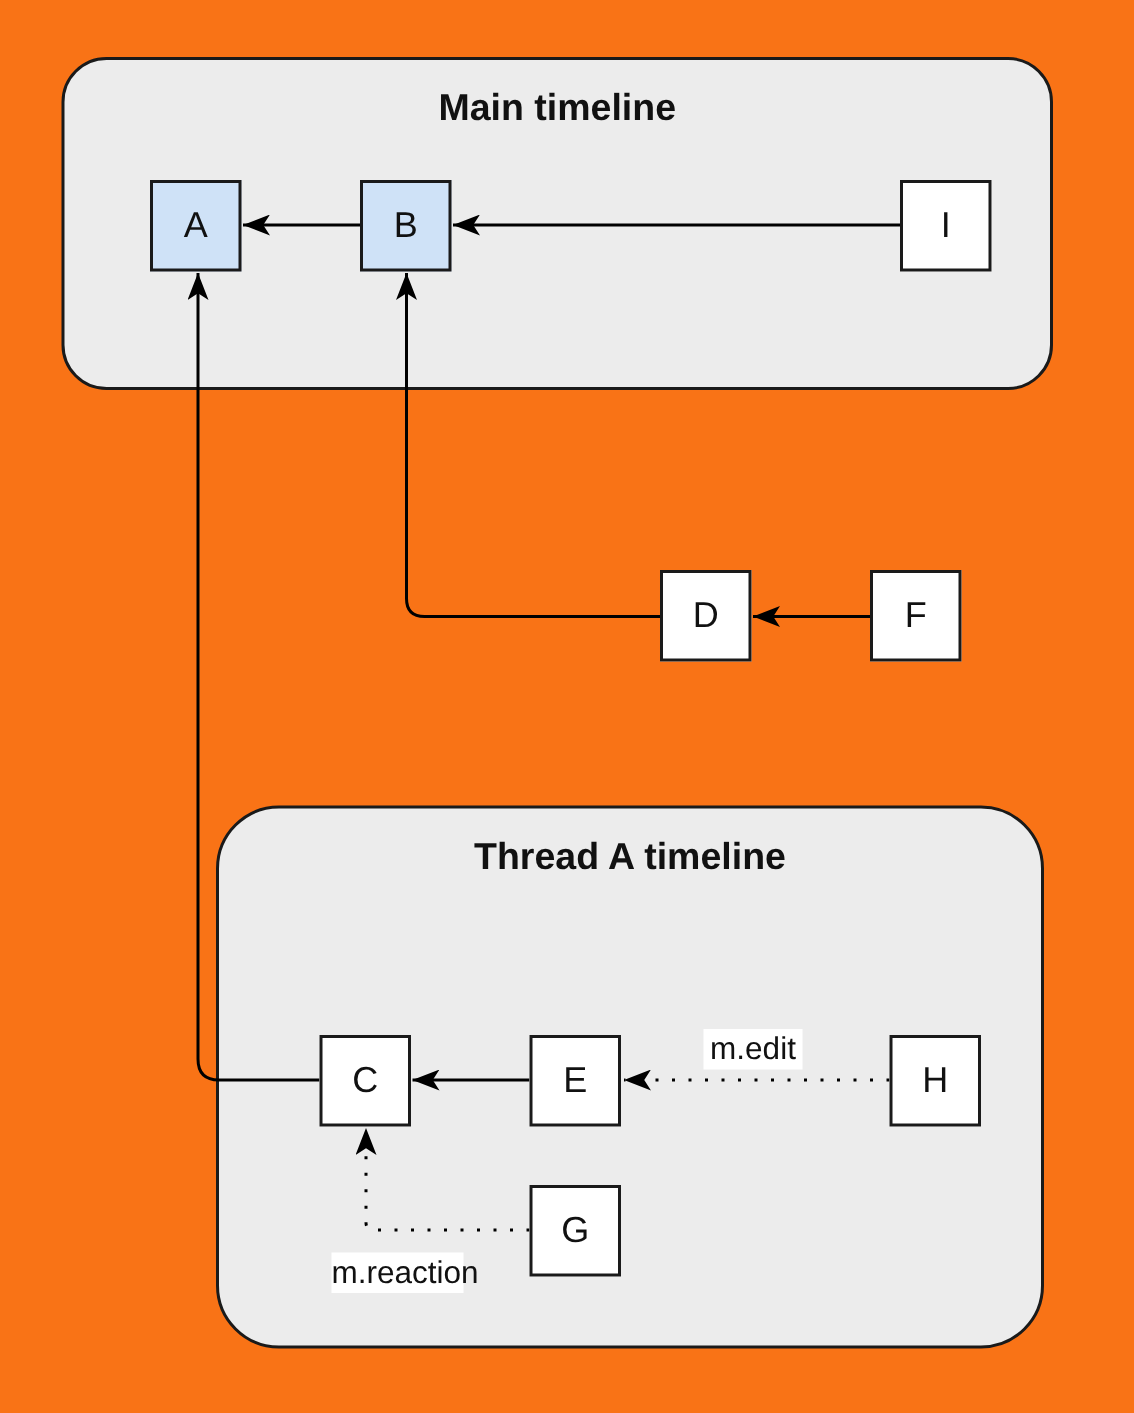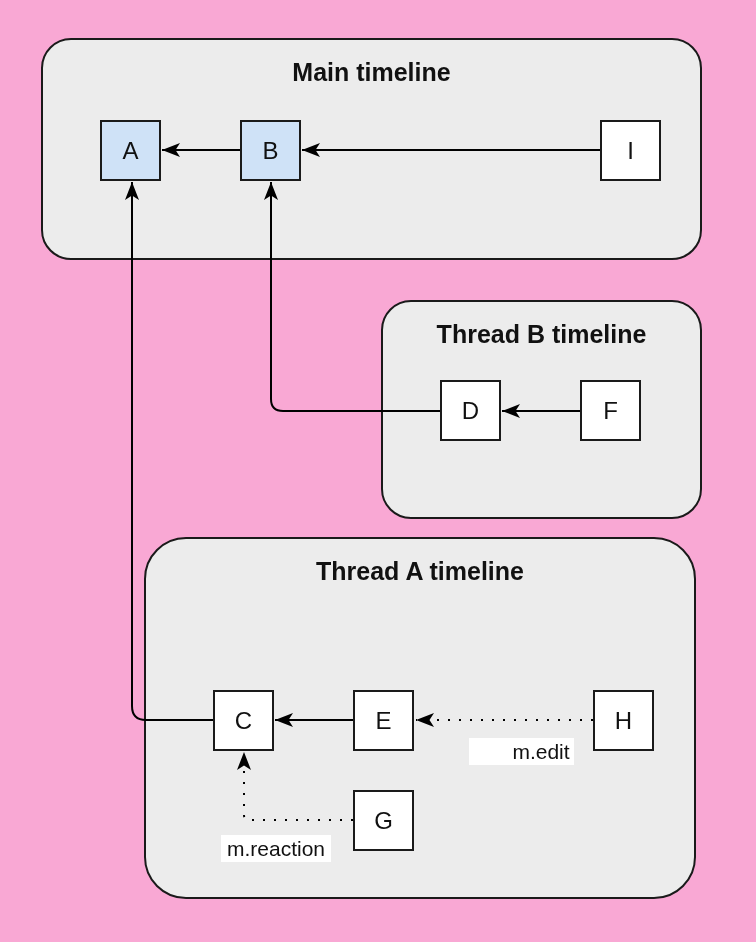--- a/index.html
+++ b/index.html
@@ -4,21 +4,21 @@
 <style>
   html, body {
     margin: 0;
     padding: 0;
     background: #ffffff;
   }
   .canvas {
     position: relative;
     width: 756px;
     height: 942px;
-    background: #f9a8d4;
+    background: #f97316;
     font-family: "Liberation Sans", sans-serif;
     overflow: hidden;
   }
   .group {
     position: absolute;
     background: #ececec;
     border: 2px solid #1a1a1a;
     box-sizing: border-box;
     z-index: 1;
   }
@@ -65,33 +65,30 @@
   .edge-label {
     position: absolute;
     background: #ffffff;
     color: #111111;
     font-size: 21px;
     text-align: center;
     line-height: 27px;
     z-index: 4;
     white-space: nowrap;
   }
-  #label-edit     { left: 469px; top: 738px; width: 66px;  height: 27px; padding-left: 39px; }
-  #label-reaction { left: 221px; top: 835px; width: 110px; height: 27px; }
+  #label-edit     { left: 469px; top: 686px; width: 66px;  height: 27px; }
+  #label-reaction { left: 221px; top: 835px; width: 88px; height: 27px; }
 </style>
 </head>
 <body>
 
 <div class="canvas">
 
   <div class="group" id="group-main">
     <div class="group-title">Main timeline</div>
-  </div>
-  <div class="group" id="group-threadB">
-    <div class="group-title">Thread B timeline</div>
   </div>
   <div class="group" id="group-threadA">
     <div class="group-title">Thread A timeline</div>
   </div>
 
   <svg class="wires" width="756" height="942" viewBox="0 0 756 942">
     <defs>
       <marker id="arrow" viewBox="0 0 18 14" refX="18" refY="7" markerWidth="18" markerHeight="14" markerUnits="userSpaceOnUse" orient="auto">
         <path d="M 0 0 L 18 7 L 0 14 L 4.5 7 Z" fill="#000000"></path>
       </marker>

